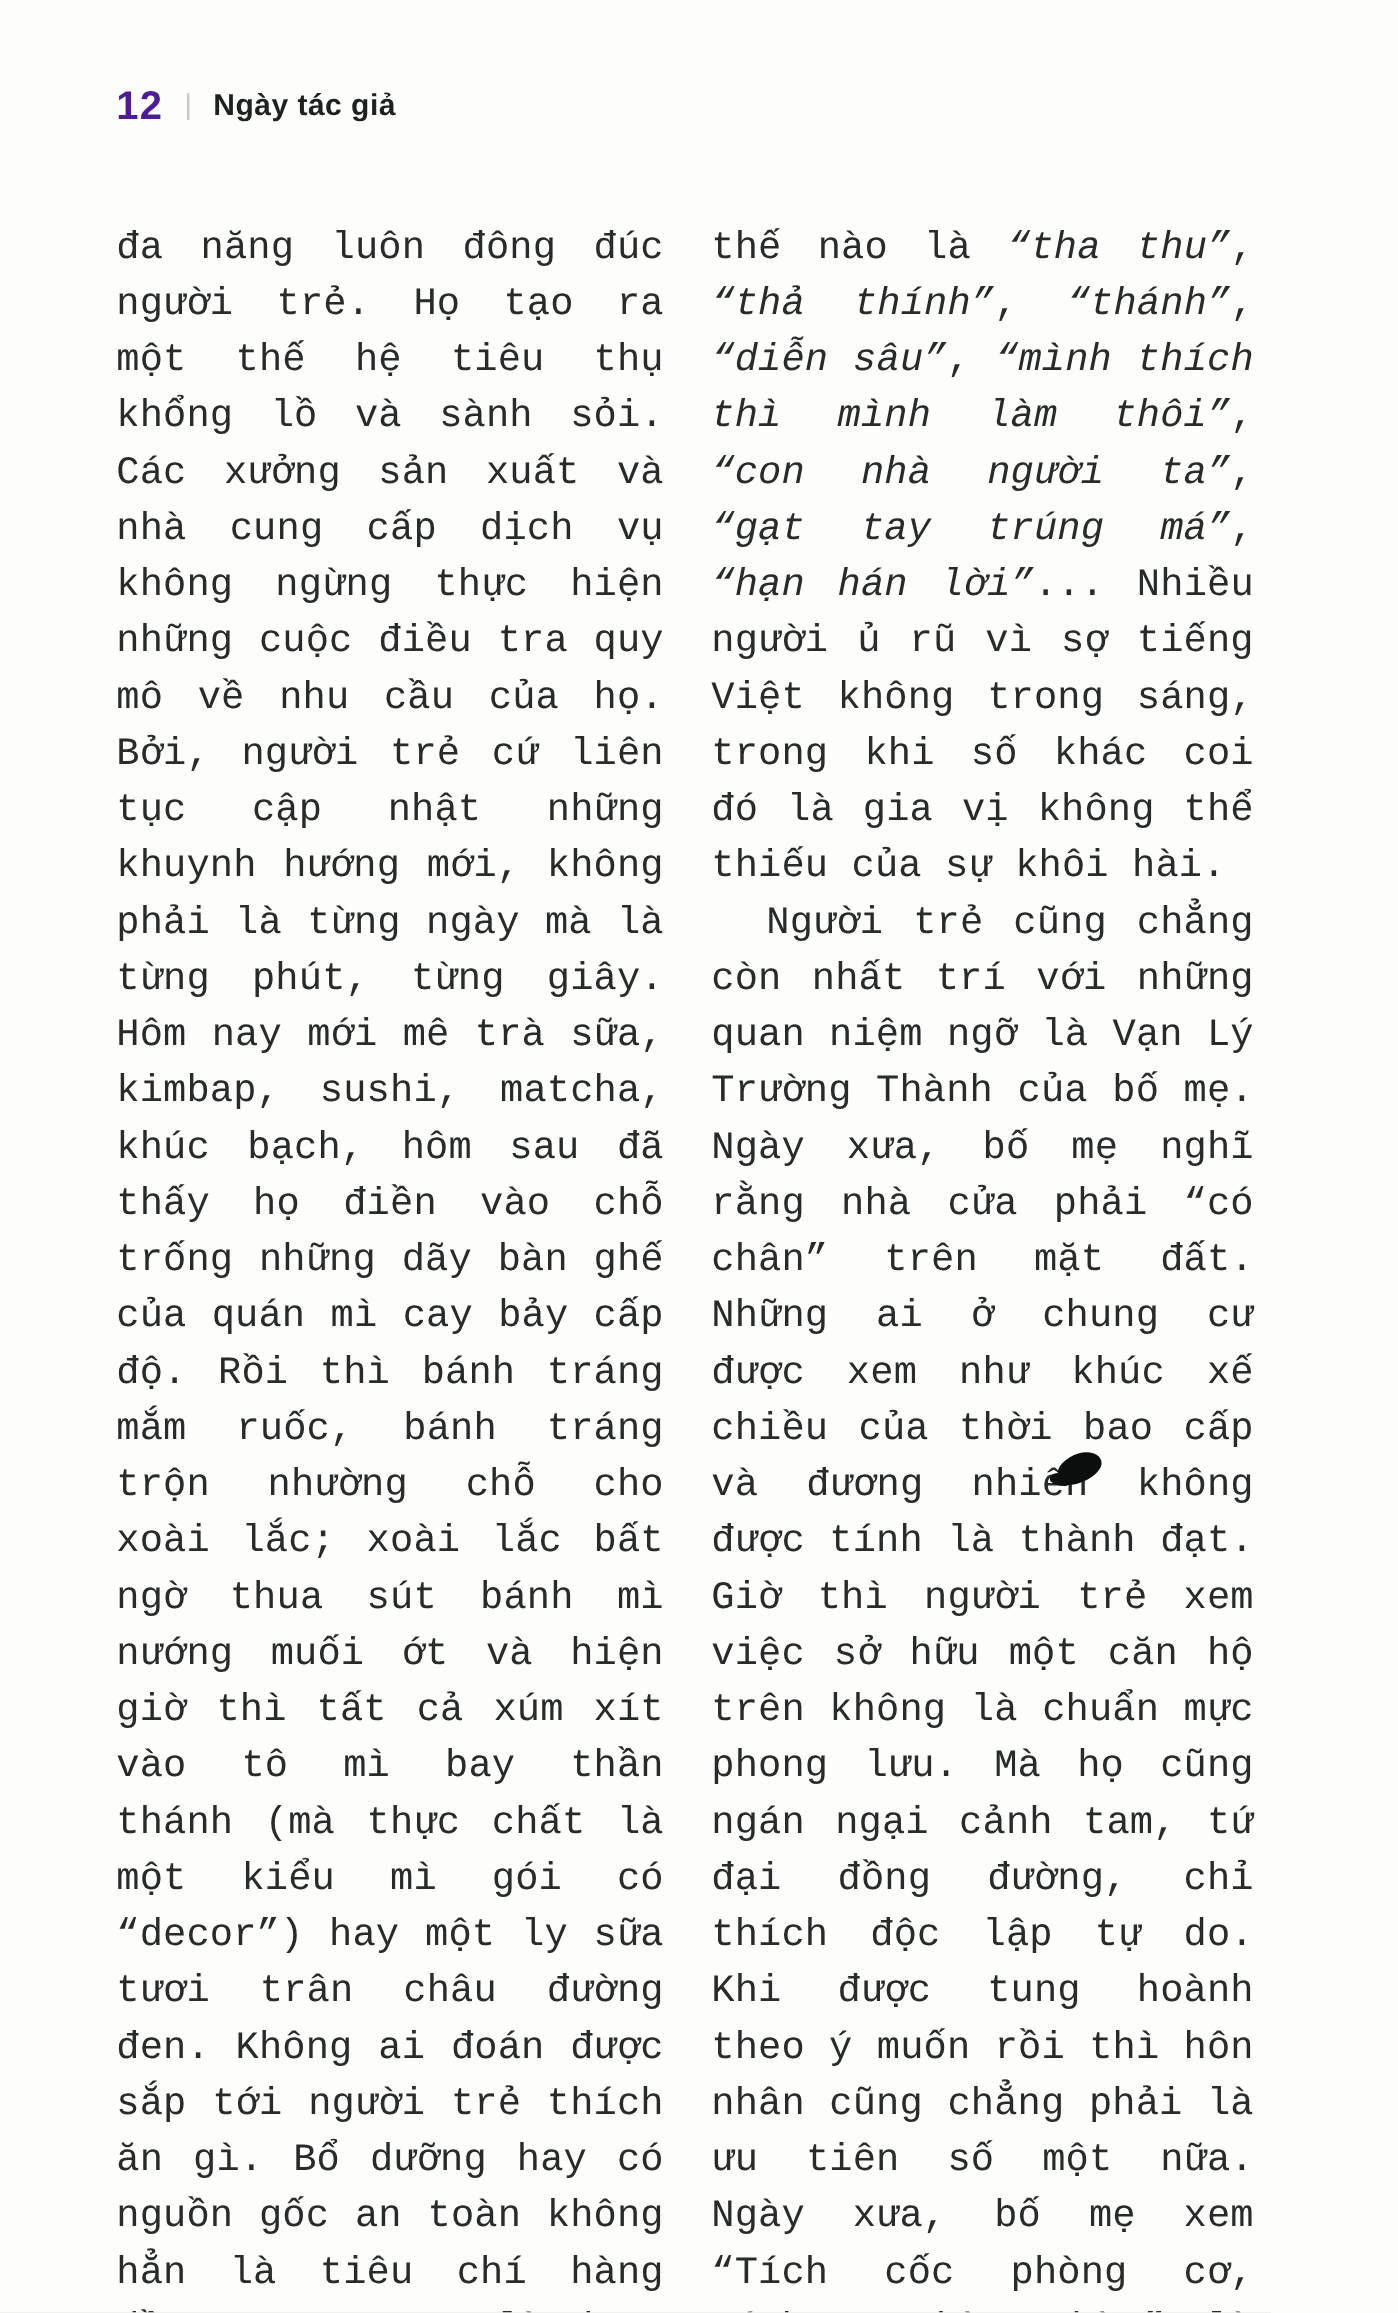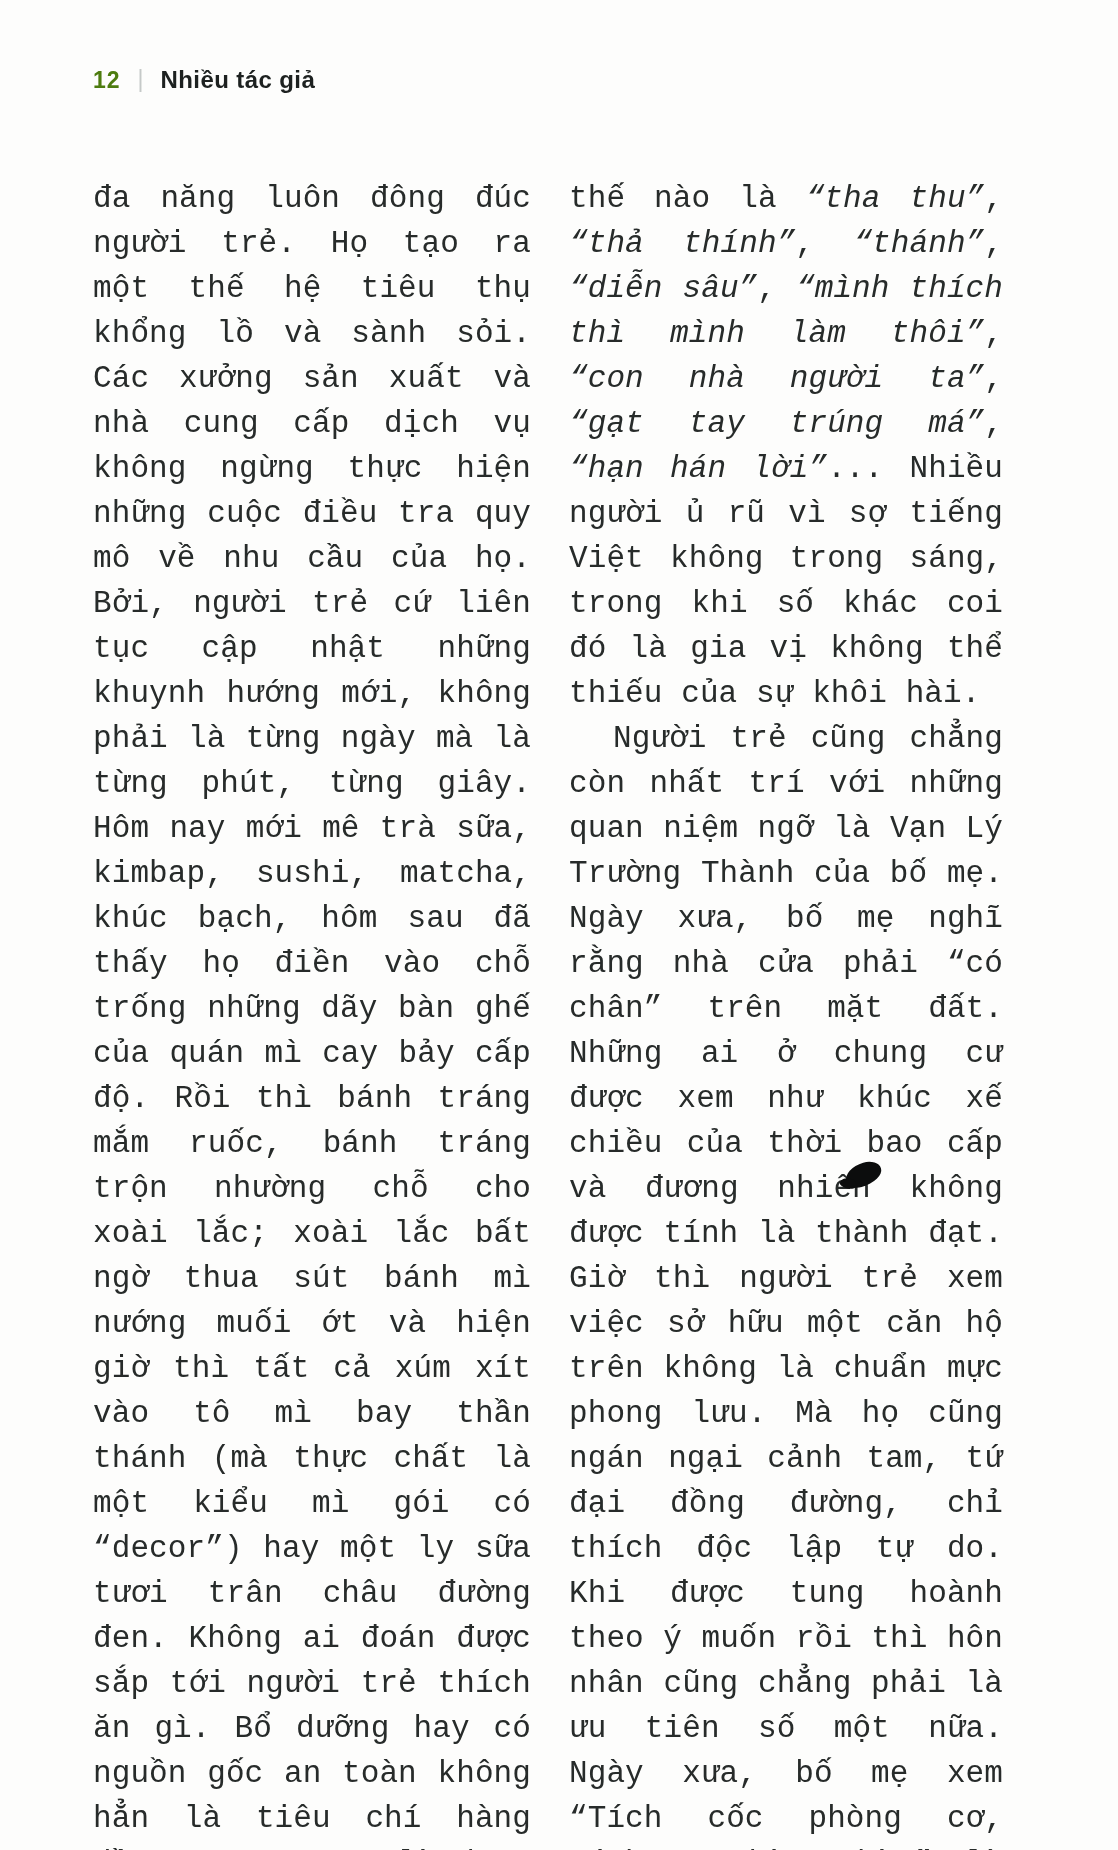--- a/index.html
+++ b/index.html
@@ -18,23 +18,23 @@
     overflow: hidden;
   }
   .page-header {
     position: absolute;
     left: 93px;
     top: 66px;
     display: flex;
     align-items: center;
   }
   .page-num {
-    font-size: 23px;
+    font-size: 32px;
     font-weight: 700;
-    color: #4d7c0f;
+    color: #4c1d95;
     letter-spacing: 1px;
   }
   .header-sep {
     font-size: 23px;
     font-weight: 400;
     color: #c5c9c8;
     margin: 0 17px;
     transform: translateY(-1px);
   }
   .header-author {
@@ -88,21 +88,21 @@
   }
 </style>
 </head>
 <body>
 
 <div class="page">
 
   <header class="page-header">
     <span class="page-num">12</span>
     <span class="header-sep">|</span>
-    <span class="header-author">Nhiều tác giả</span>
+    <span class="header-author">Ngày tác giả</span>
   </header>
 
   <main class="columns">
     <div class="col col-left">
         <p class="para"><span>đa năng luôn đông đúc người trẻ. Họ tạo ra một thế hệ tiêu thụ khổng lồ và sành sỏi. Các xưởng sản xuất và nhà cung cấp dịch vụ không ngừng thực hiện những cuộc điều tra quy mô về nhu cầu của họ. Bởi, người trẻ cứ liên tục cập nhật những khuynh hướng mới, không phải là từng ngày mà là từng phút, từng giây. Hôm nay mới mê trà sữa, kimbap, sushi, matcha, khúc bạch, hôm sau đã thấy họ điền vào chỗ trống những dãy bàn ghế của quán mì cay bảy cấp độ. Rồi thì bánh tráng mắm ruốc, bánh tráng trộn nhường chỗ cho xoài lắc; xoài lắc bất ngờ thua sút bánh mì nướng muối ớt và hiện giờ thì tất cả xúm xít vào tô mì bay thần thánh (mà thực chất là một kiểu mì gói có “decor”) hay một ly sữa tươi trân châu đường đen. Không ai đoán được sắp tới người trẻ thích ăn gì. Bổ dưỡng hay có nguồn gốc an toàn không hẳn là tiêu chí hàng đầu, quan trọng là được ăn trong bầu khí quyển của trào lưu. No bụng rồi, người trẻ dư sức sáng tạo những “từ vựng” thời thượng, “chất lừ” và rỉ rả cho nhau. Chẳng mấy chốc mà cả nước nhất định phải hiểu</span></p>
       </div>
     <div class="col col-right">
         <p class="para"><span>thế nào là </span><span class="it">“tha thu”</span><span>, </span><span class="it">“thả thính”</span><span>, </span><span class="it">“thánh”</span><span>, </span><span class="it">“diễn sâu”</span><span>, </span><span class="it">“mình thích thì mình làm thôi”</span><span>, </span><span class="it">“con nhà người ta”</span><span>, </span><span class="it">“gạt tay trúng má”</span><span>, </span><span class="it">“hạn hán lời”</span><span>... Nhiều người ủ rũ vì sợ tiếng Việt không trong sáng, trong khi số khác coi đó là gia vị không thể thiếu của sự khôi hài.</span></p>
         <p class="para indent"><span>Người trẻ cũng chẳng còn nhất trí với những quan niệm ngỡ là Vạn Lý Trường Thành của bố mẹ. Ngày xưa, bố mẹ nghĩ rằng nhà cửa phải “có chân” trên mặt đất. Những ai ở chung cư được xem như khúc xế chiều của thời bao cấp và đương nhiên không được tính là thành đạt. Giờ thì người trẻ xem việc sở hữu một căn hộ trên không là chuẩn mực phong lưu. Mà họ cũng ngán ngại cảnh tam, tứ đại đồng đường, chỉ thích độc lập tự do. Khi được tung hoành theo ý muốn rồi thì hôn nhân cũng chẳng phải là ưu tiên số một nữa. Ngày xưa, bố mẹ xem “Tích cốc phòng cơ, tích y phòng hàn” là chân lý, giờ thì người trẻ không thể chờ đến lúc sống hết cho mọi người rồi mới sống cho mình. </span><span class="it">“Đời cua cua máy, đời cáy cáy đào”</span><span>. Người trẻ nào giờ ra đường cũng xúng</span></p>
       </div>

